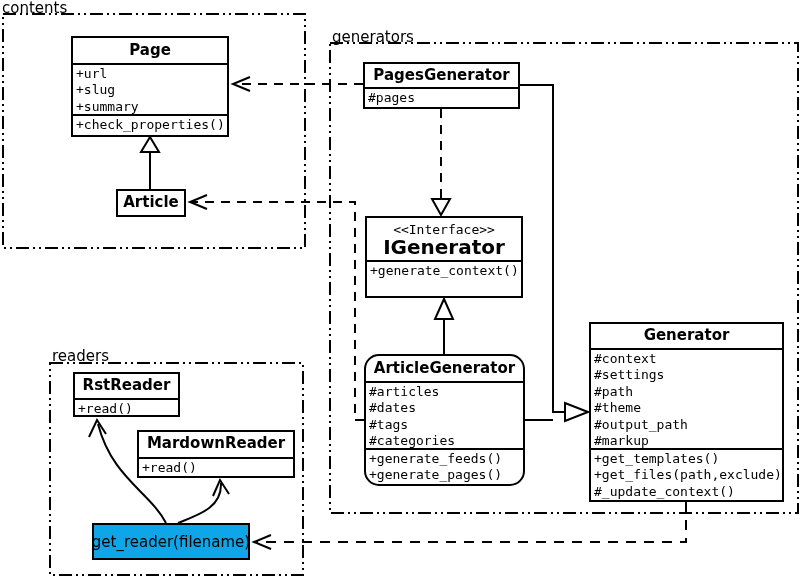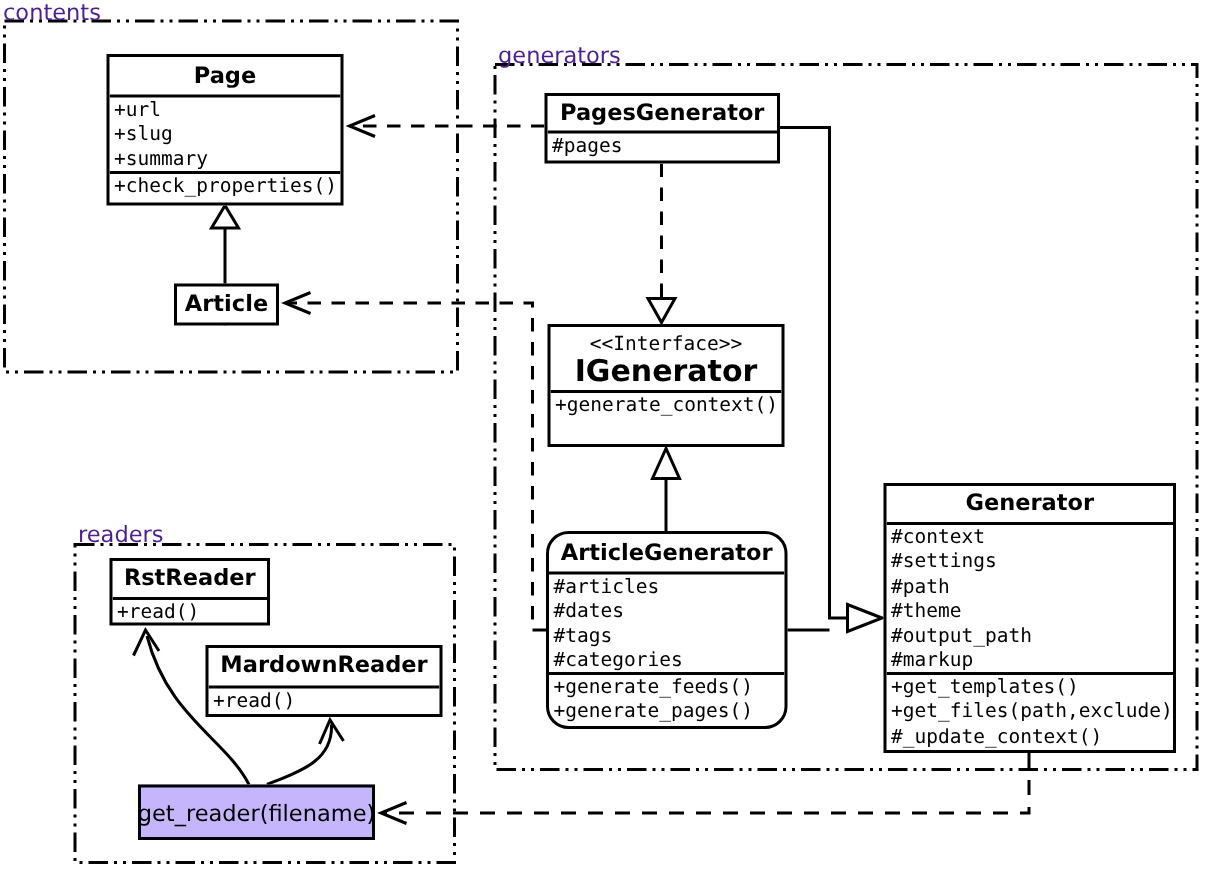--- a/index.html
+++ b/index.html
@@ -8,21 +8,21 @@
     width:803px;height:579px;
     background:#ffffff;
     font-family:"DejaVu Sans", sans-serif;
     color:#000;
     overflow:hidden;
   }
   #wires{position:absolute;left:0;top:0;width:803px;height:579px;}
   .pkg-label{
     position:absolute;
     font:15px/14px "DejaVu Sans", sans-serif;
-    color:#4c1d95;
+    color:#000000;
     background:transparent;
     white-space:nowrap;
   }
   .uml-box{
     position:absolute;
     box-sizing:border-box;
     border:2px solid #000;
     background:#fff;
     overflow:hidden;
   }
@@ -55,21 +55,21 @@
   .iface-name{
     text-align:center;
     font-weight:bold;
     font-size:20px;
     line-height:20px;
   }
   .plain-node{
     position:absolute;
     box-sizing:border-box;
     border:2px solid #000;
-    background:#c4b5fd;
+    background:#0ea5e9;
     display:flex;align-items:center;justify-content:center;
     font-size:15px;
     white-space:nowrap;
   }
 </style>
 </head>
 <body>
 
 <div id="canvas">
 

